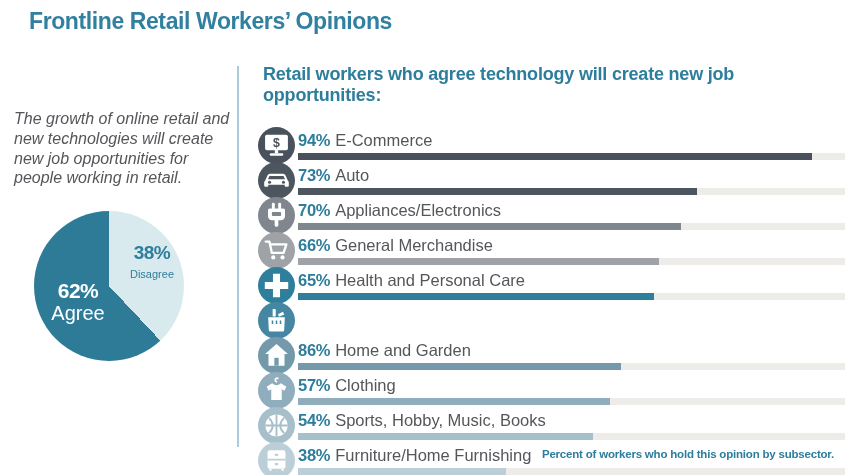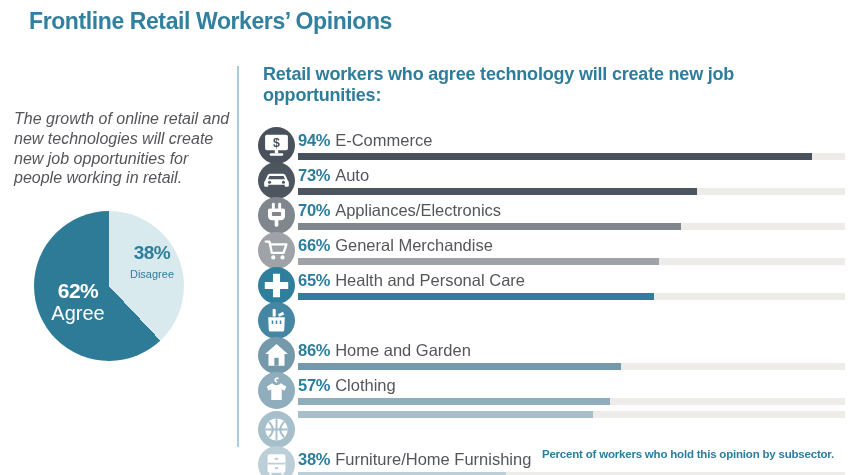--- a/index.html
+++ b/index.html
@@ -219,20 +219,23 @@
   </div>
 
   <div class="row">
     <span class="icon-circle" style="background: rgb(166, 191, 202);">
           <svg viewBox="0 0 24 24" xmlns="http://www.w3.org/2000/svg">
             <circle cx="12" cy="12" r="7.2" fill="#fff"></circle>
             <path d="M12 4.8 V19.2 M4.8 12 H19.2 M7.1 7 Q12 12 7.1 17 M16.9 7 Q12 12 16.9 17" fill="none" stroke="#a6bfca" stroke-width="1.2"></path>
           </svg>
         </span>
     <div class="row-content">
+      <div class="row-line">
+        <span class="row-pct">54%</span><span class="row-label">Sports, Hobby, Music, Books</span>
+      </div>
       <div class="bar-track">
         <div class="bar-fill" style="width: 54%; background: rgb(166, 191, 202);"></div>
       </div>
     </div>
   </div>
 
   <div class="row">
     <span class="icon-circle" style="background: rgb(188, 207, 216);">
           <svg viewBox="0 0 24 24" xmlns="http://www.w3.org/2000/svg">
             <rect x="6.2" y="5.4" width="11.6" height="12" rx="1.4" fill="#fff"></rect>

